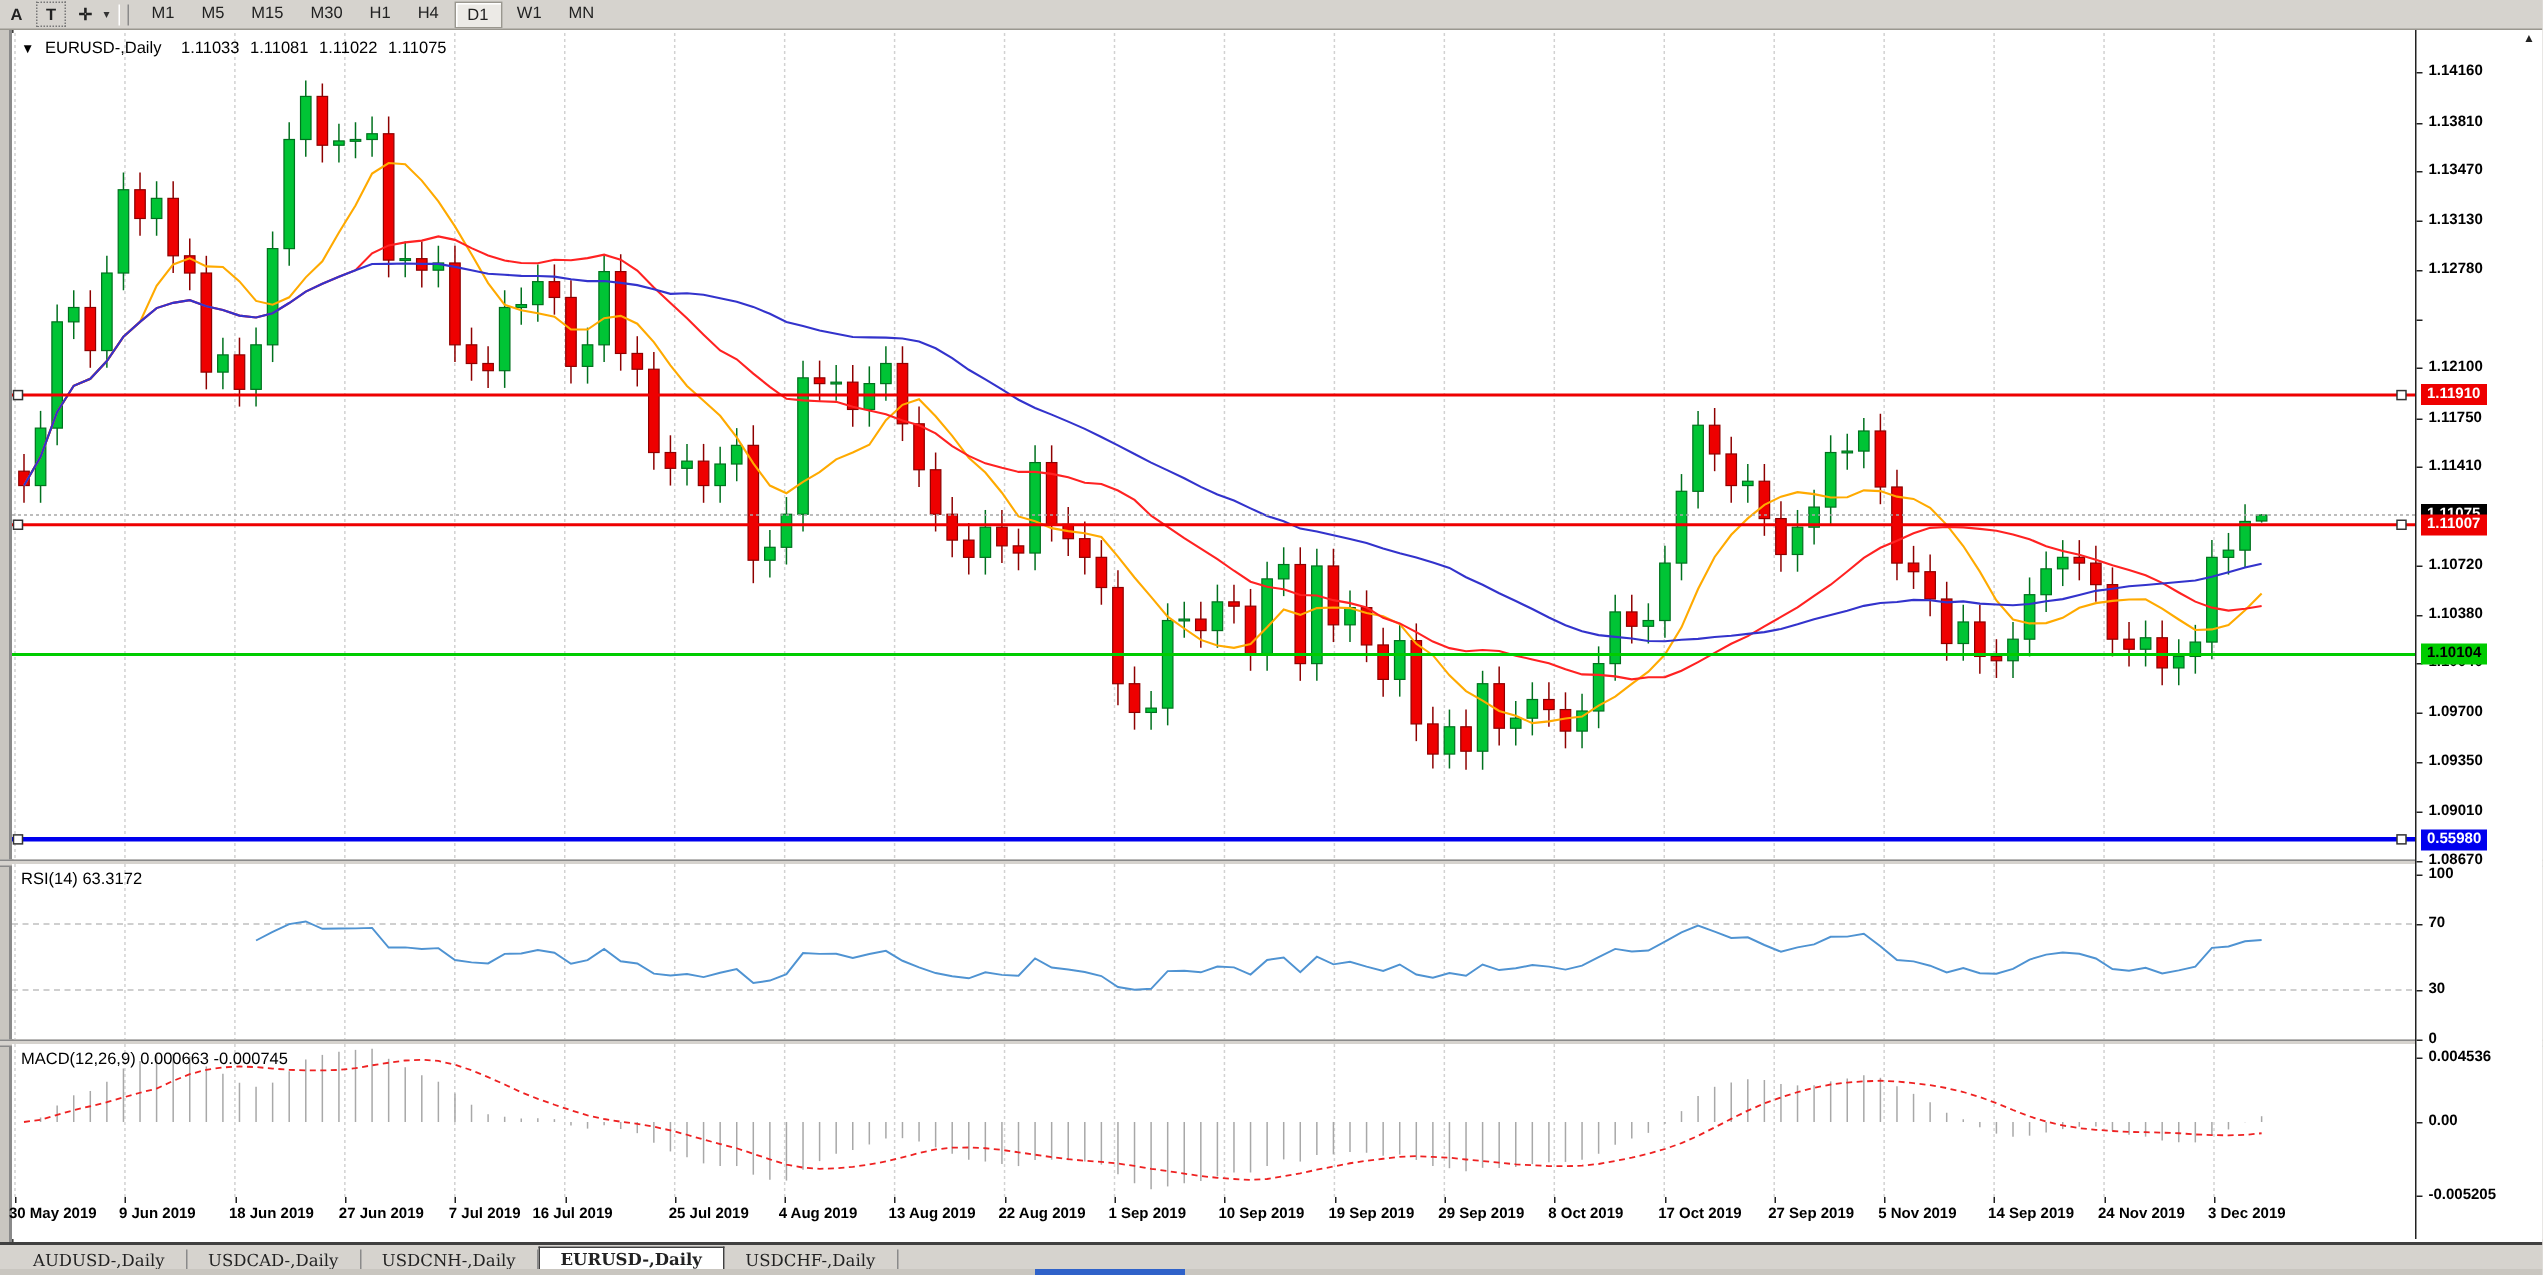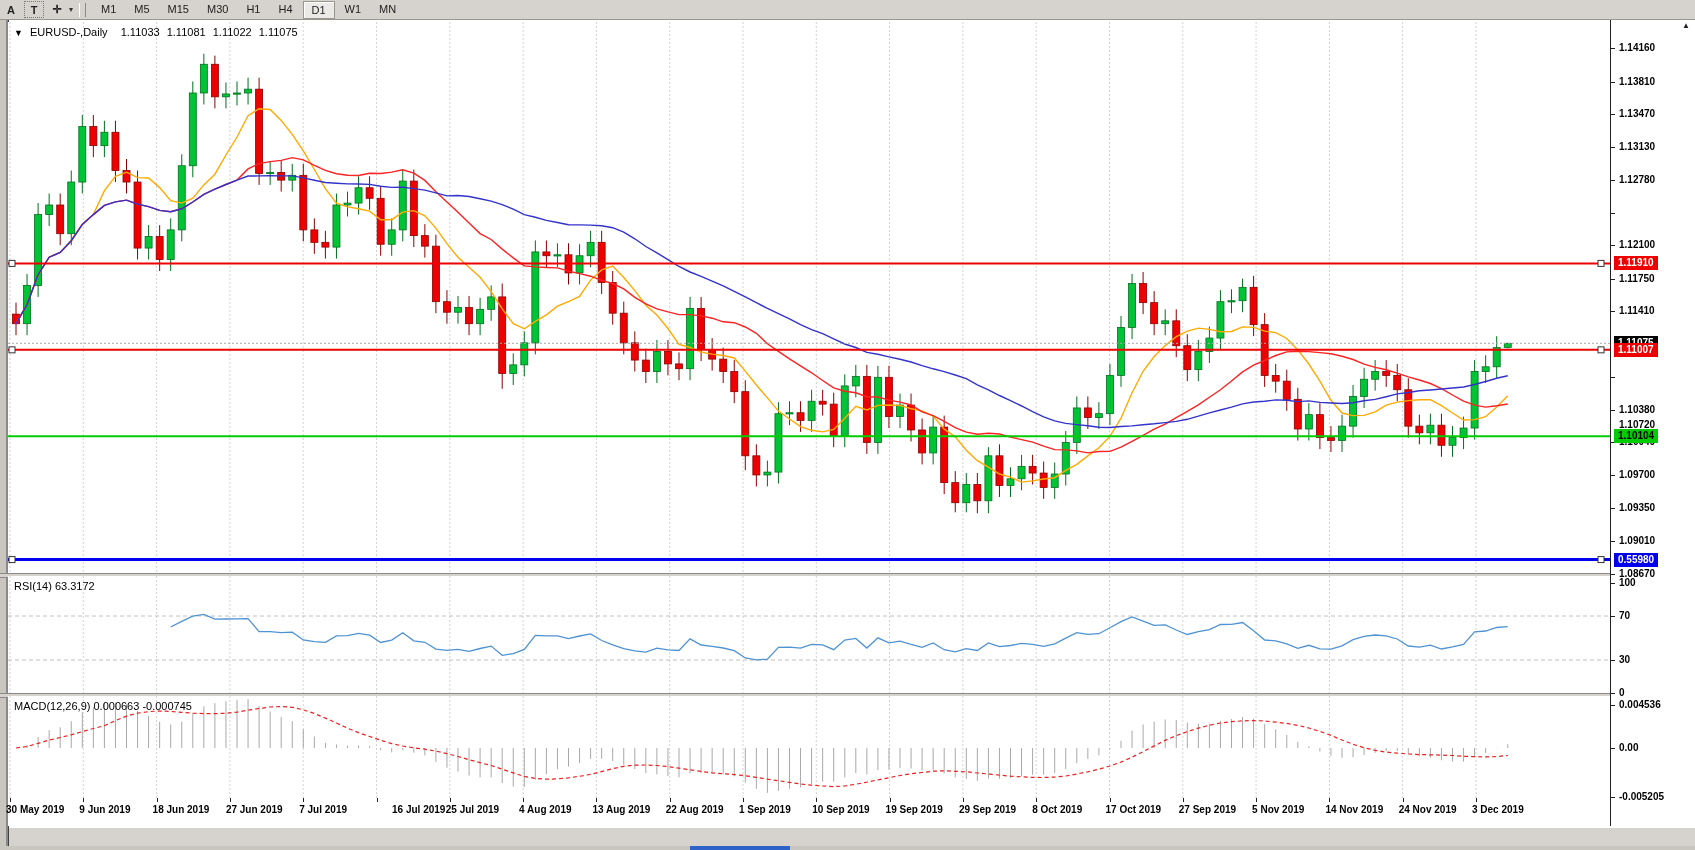--- a/index.html
+++ b/index.html
@@ -597,21 +597,21 @@
       <div class="axis-label" style="top: 154.108px;">1.12780</div>
       <div class="axis-tick" style="top: 192.656px;"></div>
       <div class="axis-label" style="top: 190px; margin-top: 45px;">1.12440</div>
       <div class="axis-tick" style="top: 225.204px;"></div>
       <div class="axis-label" style="top: 219.204px;">1.12100</div>
       <div class="axis-tick" style="top: 258.71px;"></div>
       <div class="axis-label" style="top: 252.71px;">1.11750</div>
       <div class="axis-tick" style="top: 291.258px;"></div>
       <div class="axis-label" style="top: 285.258px;">1.11410</div>
       <div class="axis-tick" style="top: 357.311px;"></div>
-      <div class="axis-label" style="top: 351.311px; margin-top: 48px;">1.10720</div>
+      <div class="axis-label" style="top: 351.311px;">1.10720</div>
       <div class="axis-tick" style="top: 389.86px;"></div>
       <div class="axis-label" style="top: 383.86px;">1.10380</div>
       <div class="axis-tick" style="top: 422.408px;"></div>
       <div class="axis-label" style="top: 416.408px;">1.10040</div>
       <div class="axis-tick" style="top: 454.956px;"></div>
       <div class="axis-label" style="top: 448.956px;">1.09700</div>
       <div class="axis-tick" style="top: 488.462px;"></div>
       <div class="axis-label" style="top: 482.462px;">1.09350</div>
       <div class="axis-tick" style="top: 521.01px;"></div>
       <div class="axis-label" style="top: 515.01px;">1.09010</div>
@@ -643,21 +643,21 @@
       <div class="date-label" style="left: -2px;">30 May 2019</div>
       <div class="date-tick" style="left: 75.3px;"></div>
       <div class="date-label" style="left: 71.3px;">9 Jun 2019</div>
       <div class="date-tick" style="left: 148.6px;"></div>
       <div class="date-label" style="left: 144.6px;">18 Jun 2019</div>
       <div class="date-tick" style="left: 221.9px;"></div>
       <div class="date-label" style="left: 217.9px;">27 Jun 2019</div>
       <div class="date-tick" style="left: 295.2px;"></div>
       <div class="date-label" style="left: 291.2px;">7 Jul 2019</div>
       <div class="date-tick" style="left: 368.5px;"></div>
-      <div class="date-label" style="left: 384px;">16 Jul 2019</div>
+      <div class="date-label" style="left: 347px;">16 Jul 2019</div>
       <div class="date-tick" style="left: 441.8px;"></div>
       <div class="date-label" style="left: 437.8px;">25 Jul 2019</div>
       <div class="date-tick" style="left: 515.1px;"></div>
       <div class="date-label" style="left: 511.1px;">4 Aug 2019</div>
       <div class="date-tick" style="left: 588.4px;"></div>
       <div class="date-label" style="left: 584.4px;">13 Aug 2019</div>
       <div class="date-tick" style="left: 661.7px;"></div>
       <div class="date-label" style="left: 657.7px;">22 Aug 2019</div>
       <div class="date-tick" style="left: 735px;"></div>
       <div class="date-label" style="left: 731px;">1 Sep 2019</div>
@@ -669,25 +669,32 @@
       <div class="date-label" style="left: 950.9px;">29 Sep 2019</div>
       <div class="date-tick" style="left: 1028.2px;"></div>
       <div class="date-label" style="left: 1024.2px;">8 Oct 2019</div>
       <div class="date-tick" style="left: 1101.5px;"></div>
       <div class="date-label" style="left: 1097.5px;">17 Oct 2019</div>
       <div class="date-tick" style="left: 1174.8px;"></div>
       <div class="date-label" style="left: 1170.8px;">27 Sep 2019</div>
       <div class="date-tick" style="left: 1248.1px;"></div>
       <div class="date-label" style="left: 1244.1px;">5 Nov 2019</div>
       <div class="date-tick" style="left: 1321.4px;"></div>
-      <div class="date-label" style="left: 1317.4px;">14 Nov 2019</div>
+      <div class="date-label" style="left: 1317.4px;">14 Sep 2019</div>
       <div class="date-tick" style="left: 1394.7px;"></div>
       <div class="date-label" style="left: 1390.7px;">24 Nov 2019</div>
       <div class="date-tick" style="left: 1468px;"></div>
       <div class="date-label" style="left: 1464px;">3 Dec 2019</div>
     </div>
 
+  <div id="tabbar">
+      <div class="tab">AUDUSD-,Daily</div>
+      <div class="tab">USDCAD-,Daily</div>
+      <div class="tab">USDCNH-,Daily</div>
+      <div class="tab active">EURUSD-,Daily</div>
+      <div class="tab">USDCHF-,Daily</div>
+    </div>
 
   <div id="bottomstrip">
     <div id="scrollthumb" style="left: 690px; width: 100px; background: rgb(47, 98, 201);"></div>
   </div>
 
 </div>
 
 </body></html>

